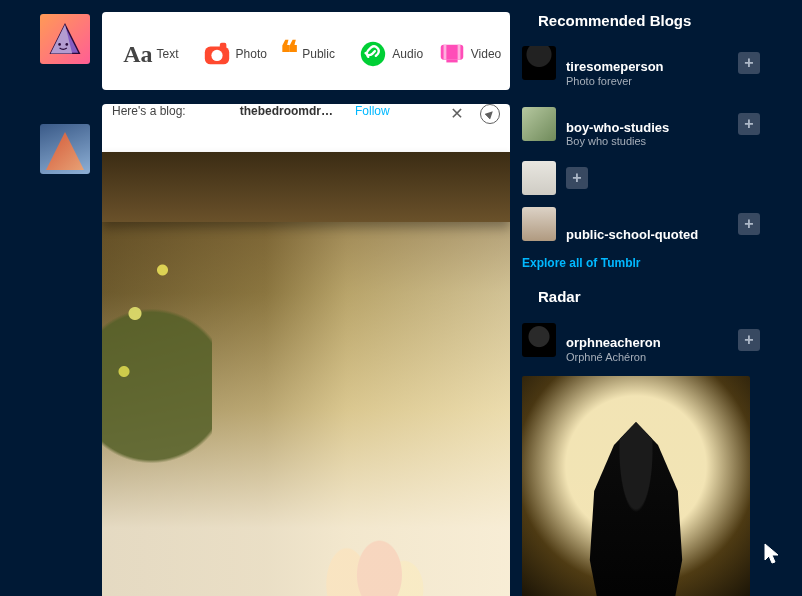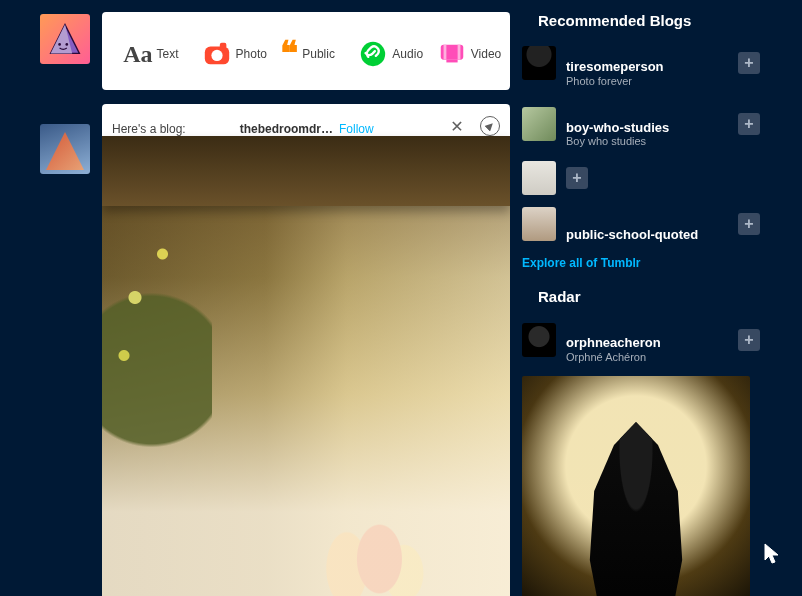--- a/index.html
+++ b/index.html
@@ -65,25 +65,25 @@
     width:52px;
   }
   .ci-icon{
     width:34px;height:34px;display:flex;align-items:center;justify-content:center;
     font-size:24px;font-weight:700;
   }
   .post-card{
     background:#fff;border-radius:4px;overflow:hidden;
   }
   .post-head{
-    height:32px;display:flex;align-items:flex-end;padding:0 10px;gap:6px;
+    height:48px;display:flex;align-items:flex-start;padding:0 10px;gap:6px;
     font-size:12px;color:#444;
   }
   .post-head .blogname{font-weight:600;color:#333;margin-left:48px;}
-  .follow-link{color:#00b8ff;cursor:pointer;}
+  .follow-link{color:#00b8ff;cursor:pointer;margin-left:16px;}
   .post-head .spacer{flex:1;}
   .close-x{font-size:16px;color:#606060;cursor:pointer;width:18px;text-align:center;}
   .compass{width:20px;height:20px;border:1.5px solid #606060;border-radius:50%;display:flex;align-items:center;justify-content:center;margin-left:8px;cursor:pointer;}
   .compass::after{content:"";width:8px;height:8px;background:#606060;clip-path:polygon(50% 0,100% 100%,0 100%);transform:rotate(45deg);}
   .post-image{
     width:100%;height:470px;
     background:
       linear-gradient(180deg,rgba(80,50,20,.55),rgba(120,90,40,.2) 30%,rgba(240,220,170,.45) 55%,rgba(250,240,220,.85) 80%),
       radial-gradient(ellipse at 68% 90%, #e6441a 0 22px, transparent 23px),
       radial-gradient(ellipse at 60% 92%, #f0a02a 0 20px, transparent 21px),

